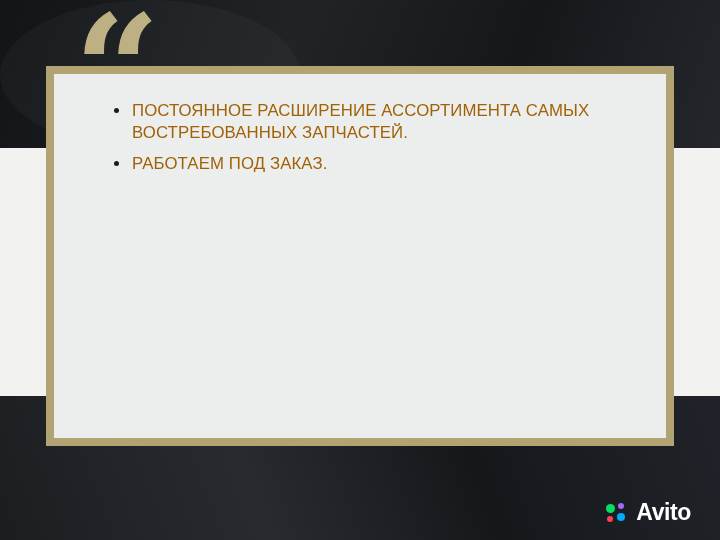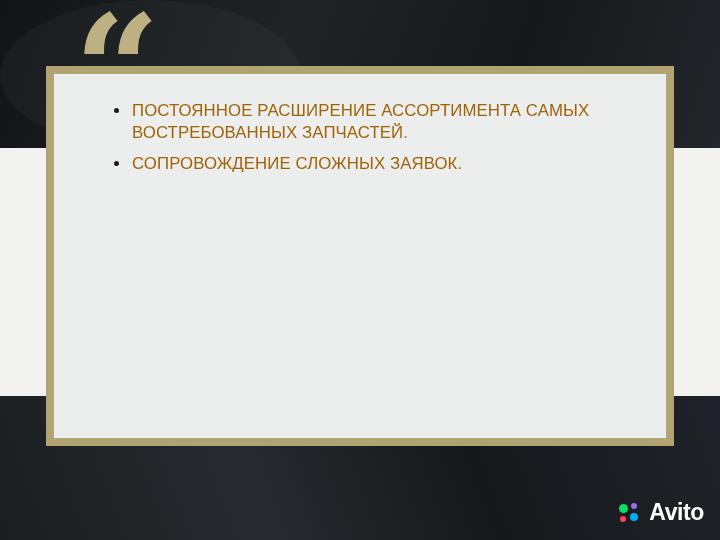--- a/index.html
+++ b/index.html
@@ -104,21 +104,21 @@
     top: 8px;
     width: 5px;
     height: 5px;
     border-radius: 50%;
     background: #1c1c1c;
   }
 
   
   .logo {
     position: absolute;
-    right: 16px;
+    right: 29px;
     bottom: 14px;
     display: flex;
     align-items: center;
     gap: 10px;
     z-index: 4;
   }
   .logo-dots {
     position: relative;
     width: 20px;
     height: 20px;
@@ -152,21 +152,21 @@
     
     
   </div>
 
   <div class="quote-mark">“</div>
 
   <div class="card">
     <div class="card-inner">
       <ul class="list">
         <li>ПОСТОЯННОЕ РАСШИРЕНИЕ АССОРТИМЕНТА САМЫХ ВОСТРЕБОВАННЫХ ЗАПЧАСТЕЙ.</li>
-        <li>СОПРОВОЖДЕНИЕ СЛОЖНЫХ ЗАЯВОК.</li>
+        <li>РАБОТАЕМ ПОД ЗАКАЗ.</li>
       </ul>
     </div>
   </div>
 
   <div class="logo">
     <span class="logo-dots">
       <i class="d1"></i>
         <i class="d2"></i>
         <i class="d3"></i>
         <i class="d4"></i>

